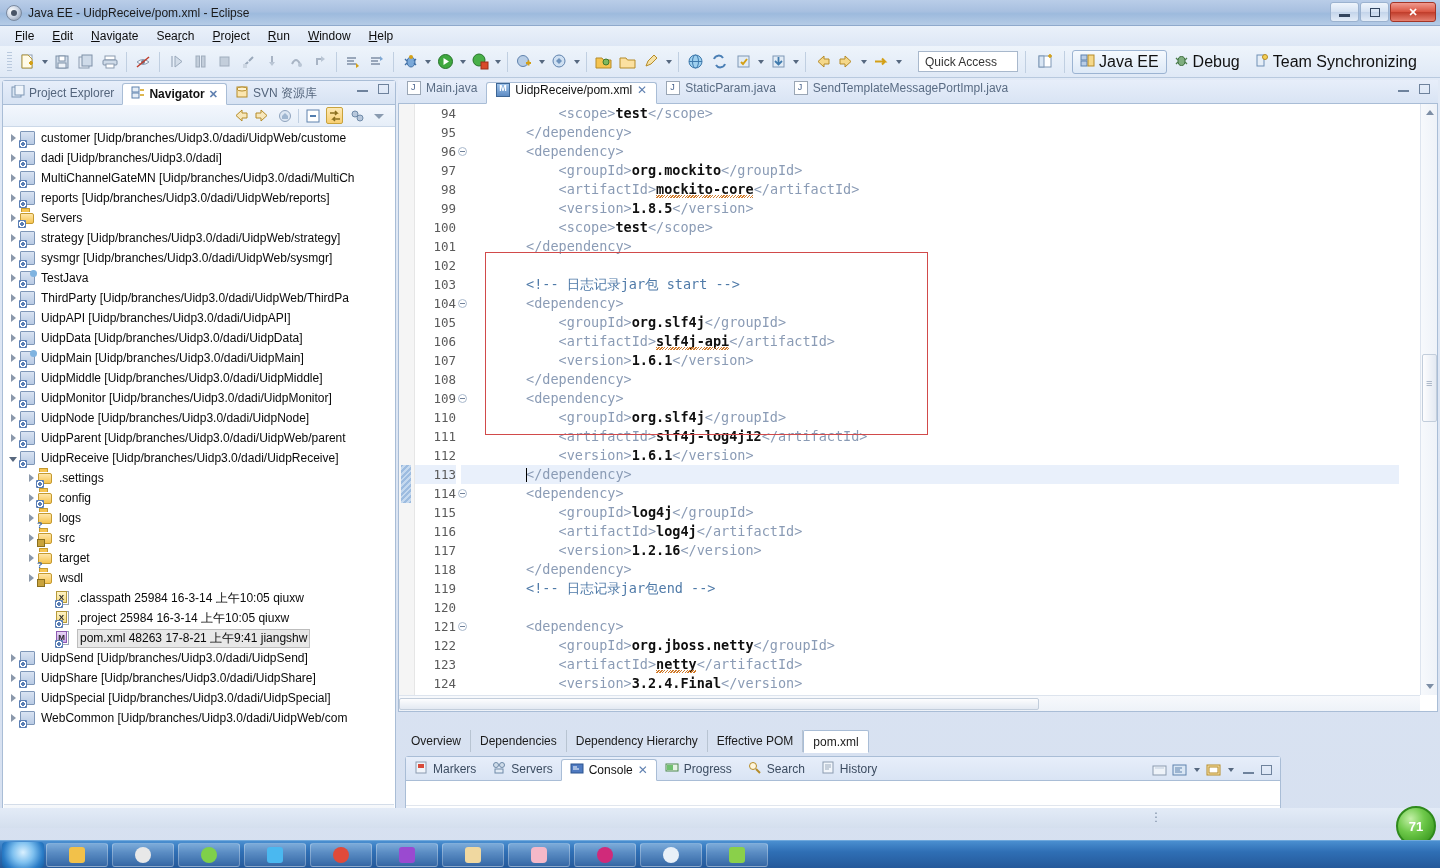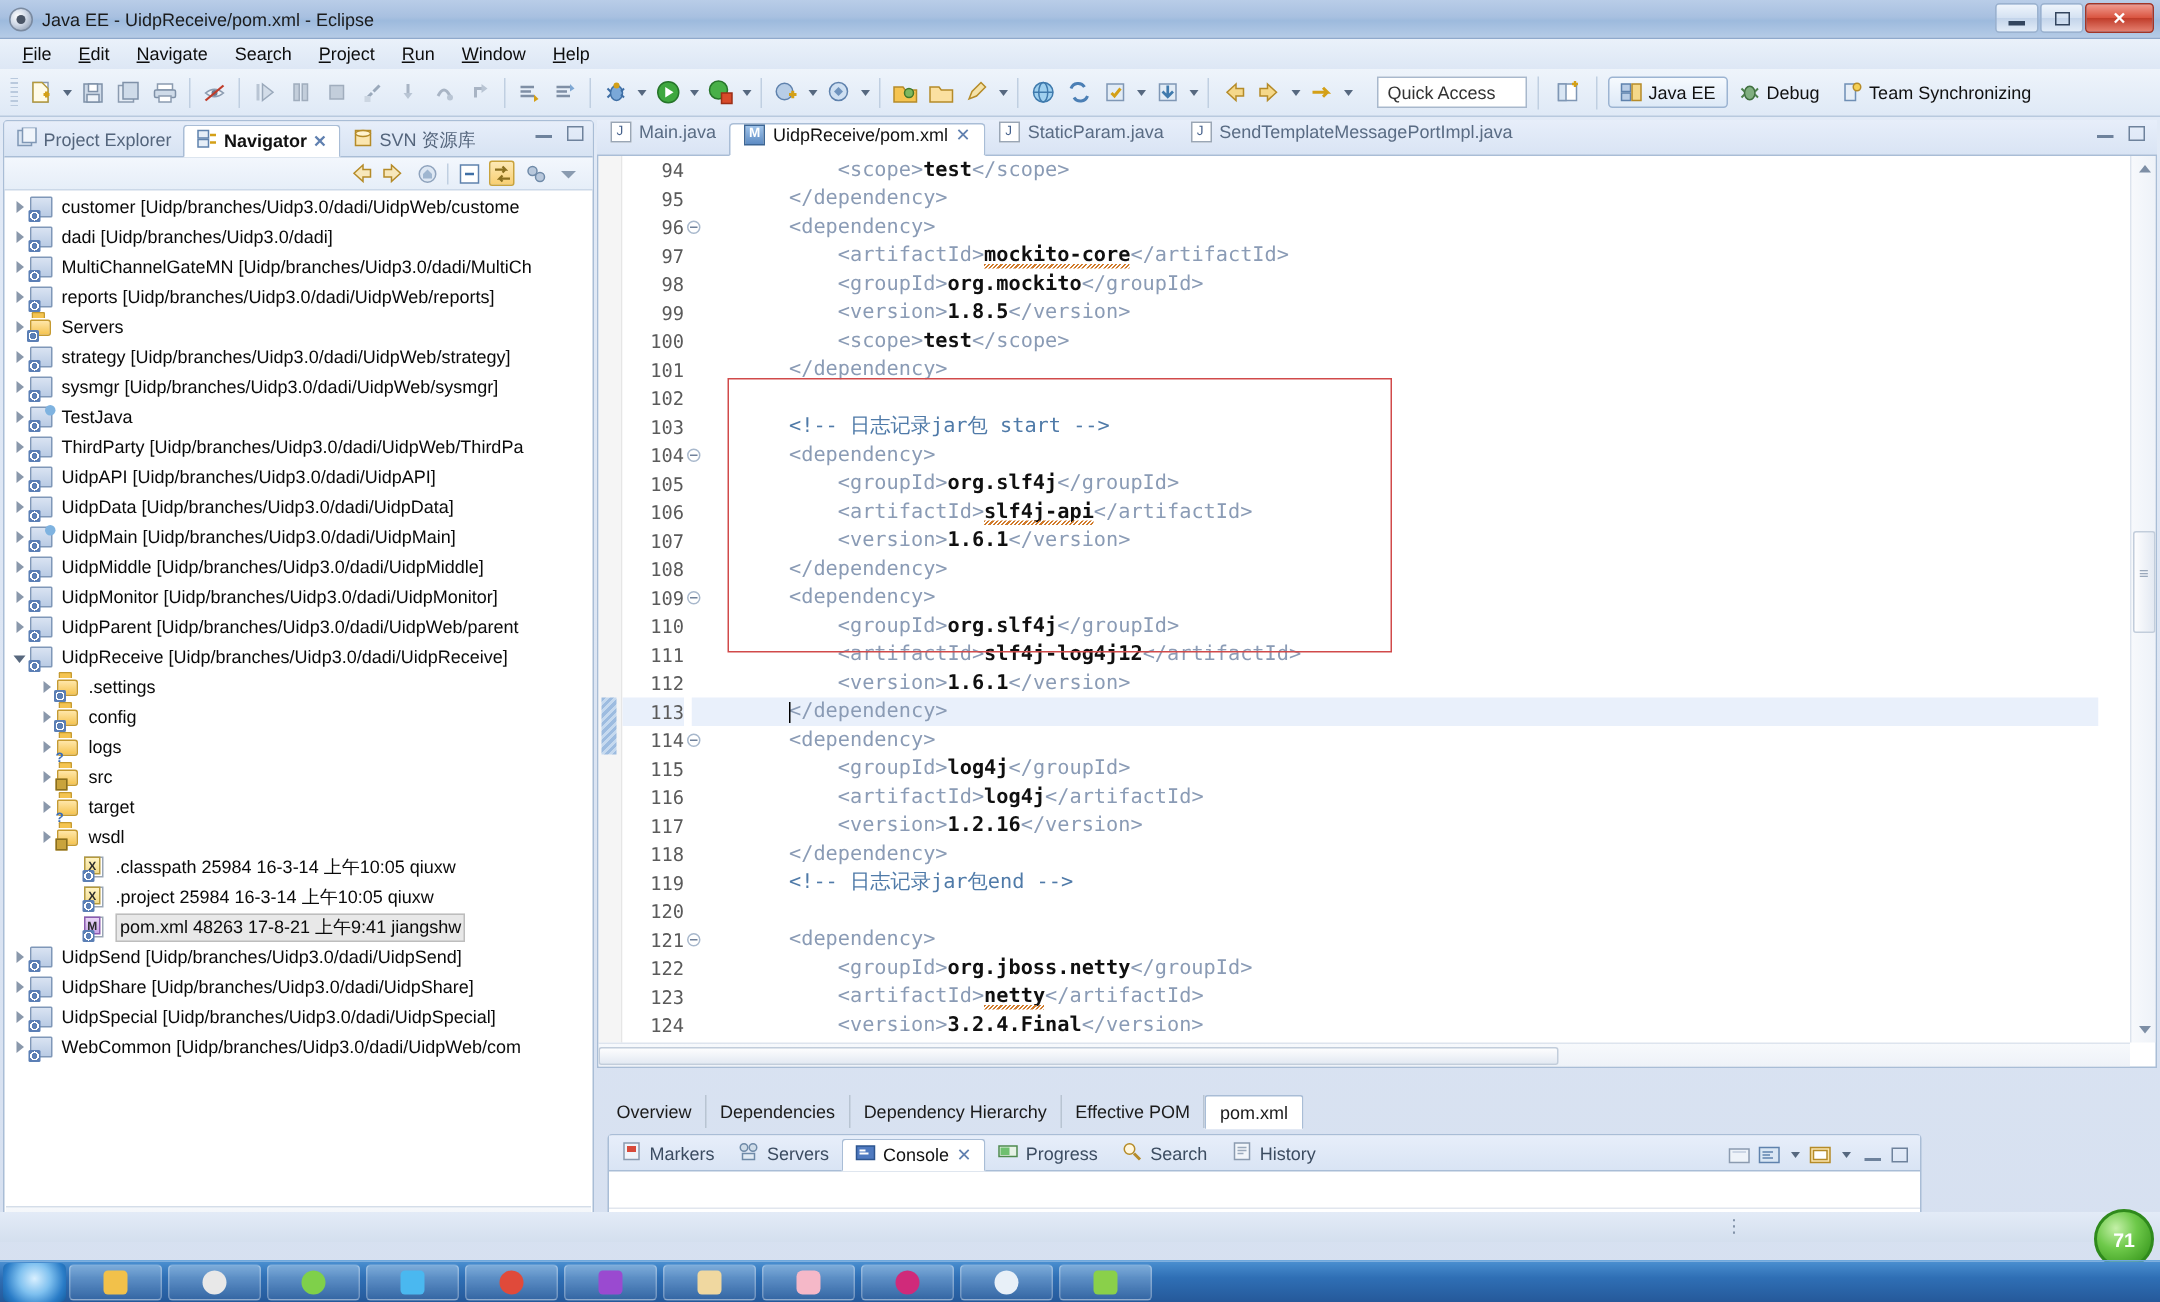--- a/index.html
+++ b/index.html
@@ -88,21 +88,21 @@
     content:""; border-left:3.5px solid transparent; border-right:3.5px solid transparent;
     border-top:4px solid #56687f;
   }
   .qa-box {
     width: 100px; height: 21px; background:#fff; border:1px solid #a8b8cc;
     margin-left: 14px; font-size: 12px; color:#333; display:flex; align-items:center;
     padding-left:6px;
   }
   .persp-sep { width:1px; height:22px; background:#c0cfe1; margin:0 7px; }
   .persp {
-    display:flex; align-items:center; gap:4px; padding:2px 7px; font-size:12px; color:#111;
+    display:flex; gap:4px; padding:2px 7px; font-size:16px; color:#111;
     border-radius:3px;
   }
   .persp.active {
     background: linear-gradient(180deg,#f6fafe,#dde9f7);
     border:1px solid #9cb4d2;
   }
 
   
   .leftpanel {
     position:absolute; left:2px; top:80px; width:394px; height:748px;
@@ -801,20 +801,27 @@
           <span class="ticon">
             <span class="ic-project" style="display:block;width:15px;height:14px;margin-top:1px;"></span>
           </span>
           <span class="tlabel">UidpMonitor [Uidp/branches/Uidp3.0/dadi/UidpMonitor]</span>
         </div>
         <div class="trow" style="padding-left: 2px;">
           <span class="twist closed"></span>
           <span class="ticon">
             <span class="ic-project" style="display:block;width:15px;height:14px;margin-top:1px;"></span>
           </span>
+          <span class="tlabel">UidpNode [Uidp/branches/Uidp3.0/dadi/UidpNode]</span>
+        </div>
+        <div class="trow" style="padding-left: 2px;">
+          <span class="twist closed"></span>
+          <span class="ticon">
+            <span class="ic-project" style="display:block;width:15px;height:14px;margin-top:1px;"></span>
+          </span>
           <span class="tlabel">UidpParent [Uidp/branches/Uidp3.0/dadi/UidpWeb/parent</span>
         </div>
         <div class="trow" style="padding-left: 2px;">
           <span class="twist open"></span>
           <span class="ticon">
             <span class="ic-project" style="display:block;width:15px;height:14px;margin-top:1px;"></span>
           </span>
           <span class="tlabel">UidpReceive [Uidp/branches/Uidp3.0/dadi/UidpReceive]</span>
         </div>
         <div class="trow" style="padding-left: 20px;">
@@ -985,22 +992,22 @@
           <div class="ln">121<span class="fold" style="right: -11px;"></span></div>
           <div class="ln">122</div>
           <div class="ln">123</div>
           <div class="ln">124</div>
           <div class="ln">125</div>
         </div>
       <div class="code-lines" id="code">
           <div class="cl"><span class="tag">            &lt;scope&gt;</span><span class="txt">test</span><span class="tag">&lt;/scope&gt;</span></div>
           <div class="cl"><span class="tag">        &lt;/dependency&gt;</span></div>
           <div class="cl"><span class="tag">        &lt;dependency&gt;</span></div>
+          <div class="cl"><span class="tag">            &lt;groupId&gt;</span><span class="txt">org.mockito</span><span class="tag">&lt;/groupId&gt;</span></div>
           <div class="cl"><span class="tag">            &lt;artifactId&gt;</span><span class="txt">mockito-core</span><span class="tag">&lt;/artifactId&gt;</span><span class="squiggle" style="left: 194.88px; top: 15px; width: 97.44px;"></span></div>
-          <div class="cl"><span class="tag">            &lt;groupId&gt;</span><span class="txt">org.mockito</span><span class="tag">&lt;/groupId&gt;</span></div>
           <div class="cl"><span class="tag">            &lt;version&gt;</span><span class="txt">1.8.5</span><span class="tag">&lt;/version&gt;</span></div>
           <div class="cl"><span class="tag">            &lt;scope&gt;</span><span class="txt">test</span><span class="tag">&lt;/scope&gt;</span></div>
           <div class="cl"><span class="tag">        &lt;/dependency&gt;</span></div>
           <div class="cl"><span class="tag"></span></div>
           <div class="cl"><span class="cmt">        &lt;!-- 日志记录jar包 start --&gt;</span></div>
           <div class="cl"><span class="tag">        &lt;dependency&gt;</span></div>
           <div class="cl"><span class="tag">            &lt;groupId&gt;</span><span class="txt">org.slf4j</span><span class="tag">&lt;/groupId&gt;</span></div>
           <div class="cl"><span class="tag">            &lt;artifactId&gt;</span><span class="txt">slf4j-api</span><span class="tag">&lt;/artifactId&gt;</span><span class="squiggle" style="left: 194.88px; top: 15px; width: 73.08px;"></span></div>
           <div class="cl"><span class="tag">            &lt;version&gt;</span><span class="txt">1.6.1</span><span class="tag">&lt;/version&gt;</span></div>
           <div class="cl"><span class="tag">        &lt;/dependency&gt;</span></div>

